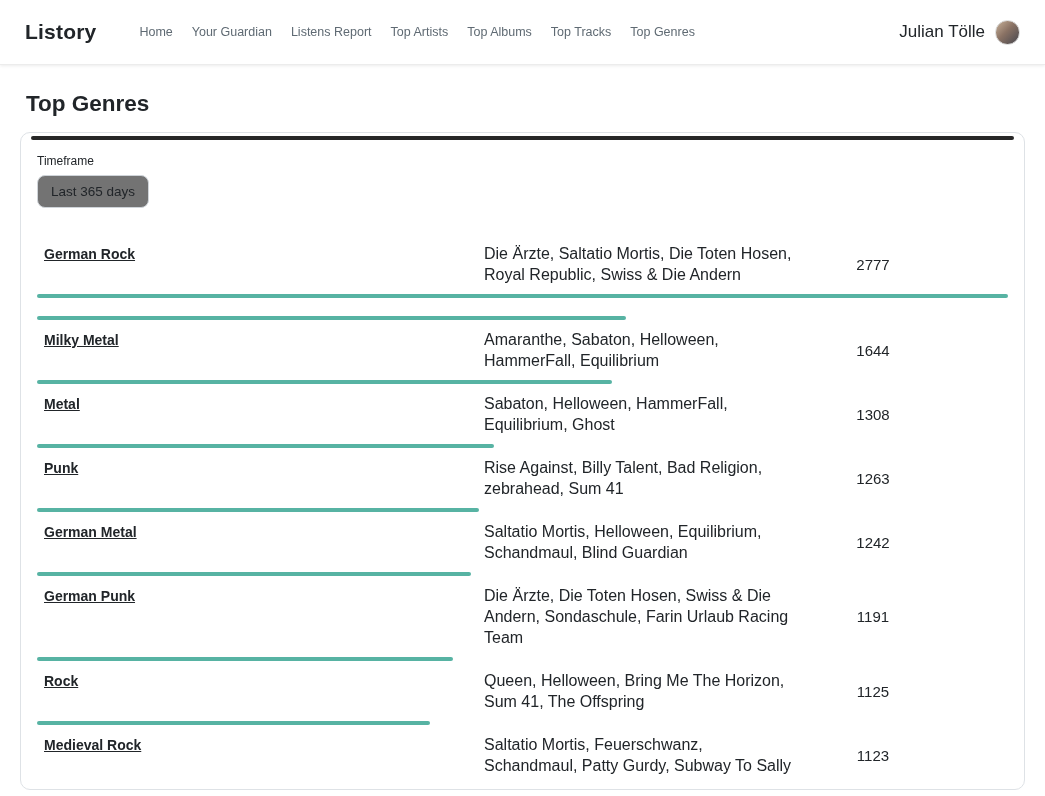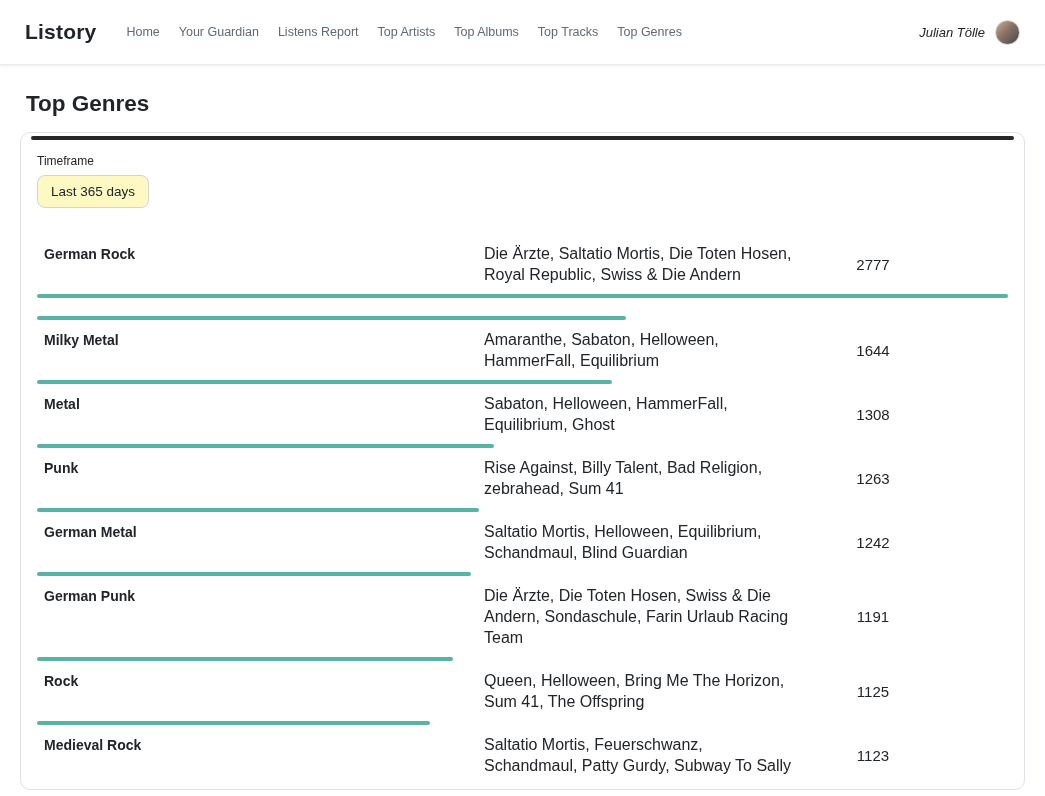--- a/index.html
+++ b/index.html
@@ -13,26 +13,26 @@
   
   header {
     height: 65px; display: flex; align-items: center;
     padding: 0 25px; gap: 30px;
     background: #fff;
     border-bottom: 1px solid #ececec;
     box-shadow: 0 1px 3px rgba(0,0,0,.08);
     position: relative; z-index: 2;
   }
   .logo { font-size: 21px; font-weight: 700; letter-spacing: .2px; cursor: pointer; }
-  nav { display: flex; gap: 19px; flex: 1; align-items: flex-start; }
+  nav { display: flex; gap: 19px; flex: 1; align-items: flex-start; margin-left: 13px; }
   nav a {
     font-size: 12.5px; color: #5f6a73; text-decoration: none; white-space: nowrap;
   }
   .user { display: flex; align-items: center; gap: 10px; }
-  .user-name { font-size: 13px; color: #212529; font-style: italic; }
+  .user-name { font-size: 17px; color: #212529; }
   .avatar {
     width: 25px; height: 25px; border-radius: 50%;
     background: linear-gradient(135deg, #c9b29a 0%, #8a7264 45%, #45464e 100%);
     border: 1px solid #d9d9d9;
     cursor: pointer;
   }
 
   
   main { padding: 0 20px; }
   h1 { font-size: 22.5px; font-weight: 700; margin: 26px 6px 15px; }
@@ -44,32 +44,32 @@
   .card-topbar {
     height: 4px; background: #272727; border-radius: 3px;
     margin: 3px 10px 0; cursor: pointer;
   }
 
   .timeframe { padding: 14px 16px 2px; }
   .tf-label { display: block; font-size: 12px; color: #212529; margin-bottom: 7px; }
   .tf-btn {
     font-family: "Liberation Sans", sans-serif;
     font-size: 13.5px; color: #212529;
-    background: #fef9c3; border: 1px solid #cfd4d9; border-radius: 8px;
+    background: #737373; border: 1px solid #cfd4d9; border-radius: 8px;
     padding: 8px 13px; cursor: pointer;
   }
 
   .rows { margin-top: 24px; }
   .row { position: relative; padding: 9px 16px 13px; }
   .row-grid {
     display: grid;
     grid-template-columns: 447px 310px 1fr;
     align-items: stretch;
   }
-  .g-name  { font-weight: 700; font-size: 14px; padding-left: 7px; padding-top: 3px; }
+  .g-name  { font-weight: 700; font-size: 14px; padding-left: 7px; padding-top: 3px; text-decoration: underline; }
   .g-artists { font-size: 16px; line-height: 21px; color: #212529; }
   .g-count { font-size: 15px; text-align: center; padding-right: 56px; align-self: center; }
   .bar {
     position: absolute; left: 16px; bottom: 0;
     height: 4px; border-radius: 3px;
   }
 </style>
 </head>
 <body>
 

